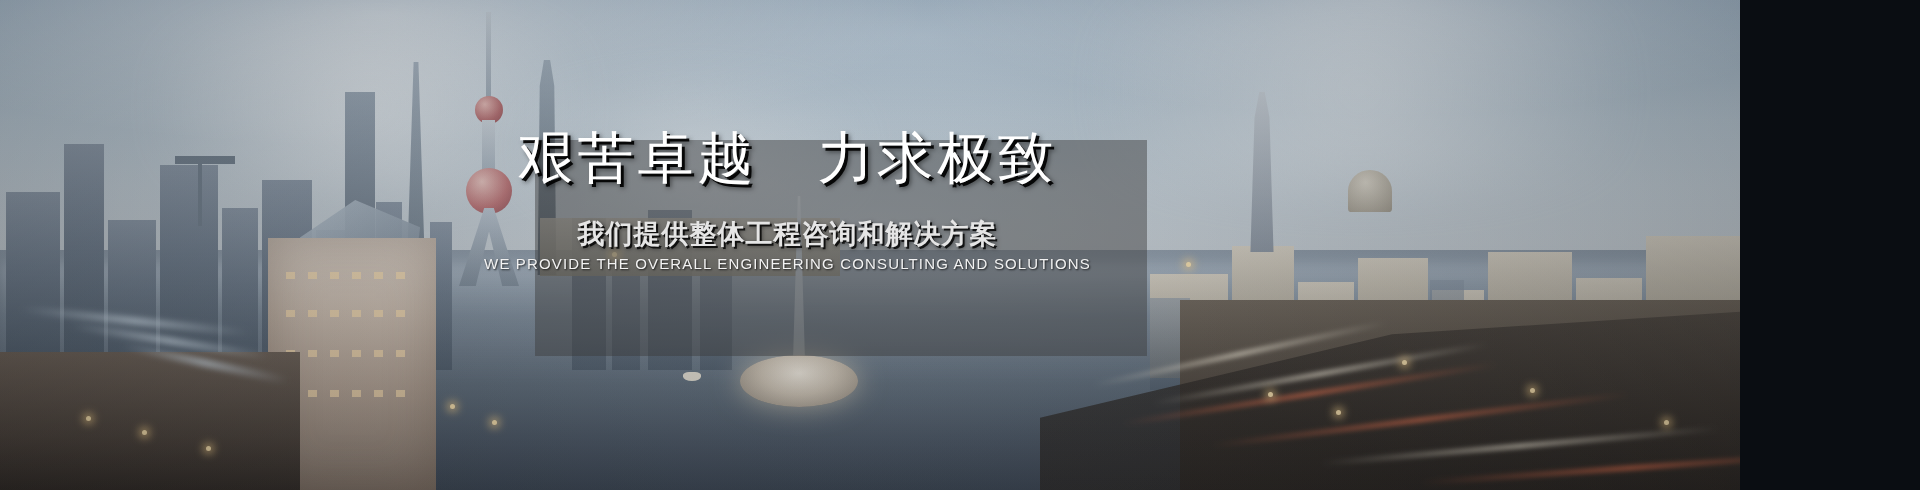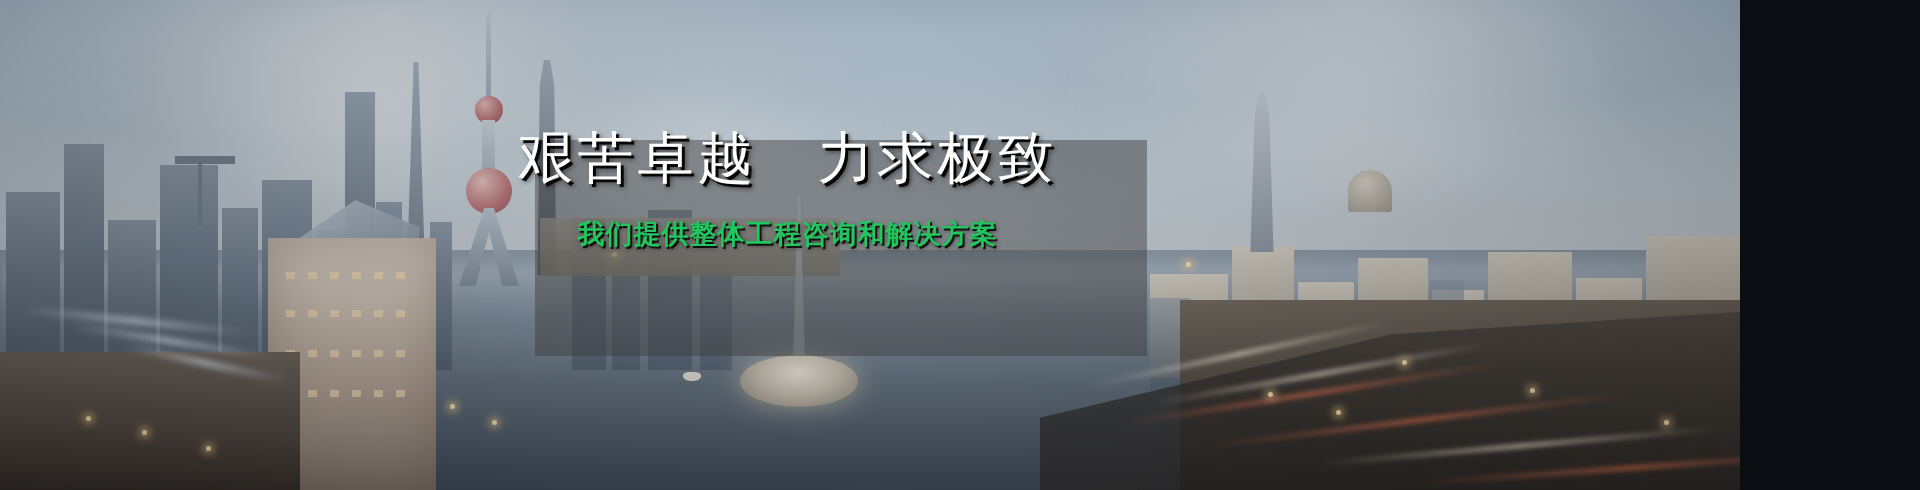--- a/index.html
+++ b/index.html
@@ -222,21 +222,21 @@
       3px 3px 0 rgba(0,0,0,.92),
       4px 4px 5px rgba(0,0,0,.55);
     white-space:pre;
   }
   .subcn {
     position:absolute; left:0; top:216px; width:1575px;
     text-align:center;
     font-family:Liberation Mono, monospace;
     font-size:27px;
     font-weight:700;
-    color:#22c55e;
+    color:#e5e5e5;
     letter-spacing:1px;
     text-shadow:
       2px 2px 0 rgba(0,0,0,.80),
       2px 2px 4px rgba(0,0,0,.55);
   }
   .suben {
     position:absolute; left:0; top:255px; width:1575px;
     text-align:center;
     font-family:"Liberation Sans", sans-serif;
     font-size:15px;
@@ -376,15 +376,16 @@
     <div class="lamp" style="left:1186px; top:262px;"></div>
 
     <div class="grade"></div>
   </div>
 
   <div class="overlay"></div>
 
   <div class="textwrap">
     <div class="headline">艰苦卓越　力求极致</div>
     <div class="subcn">我们提供整体工程咨询和解决方案</div>
+    <div class="suben">WE PROVIDE THE OVERALL ENGINEERING CONSULTING AND SOLUTIONS</div>
   </div>
 
 </div>
 
 </body></html>

